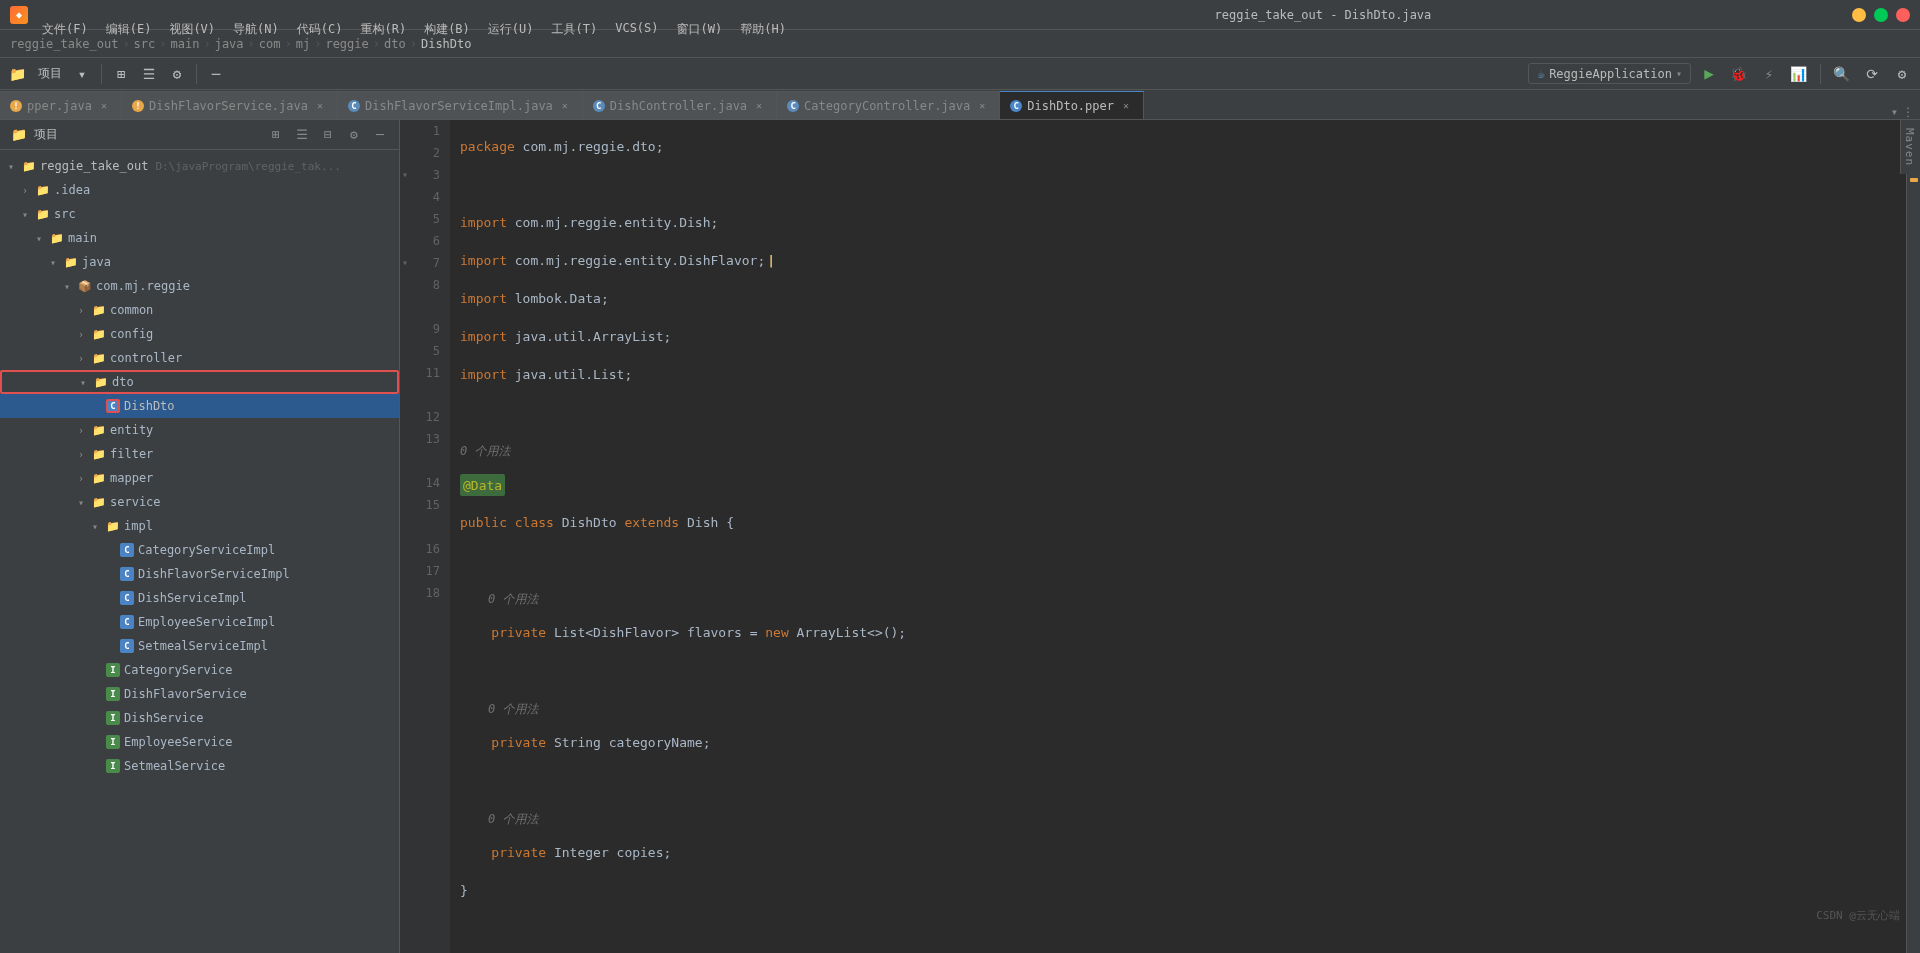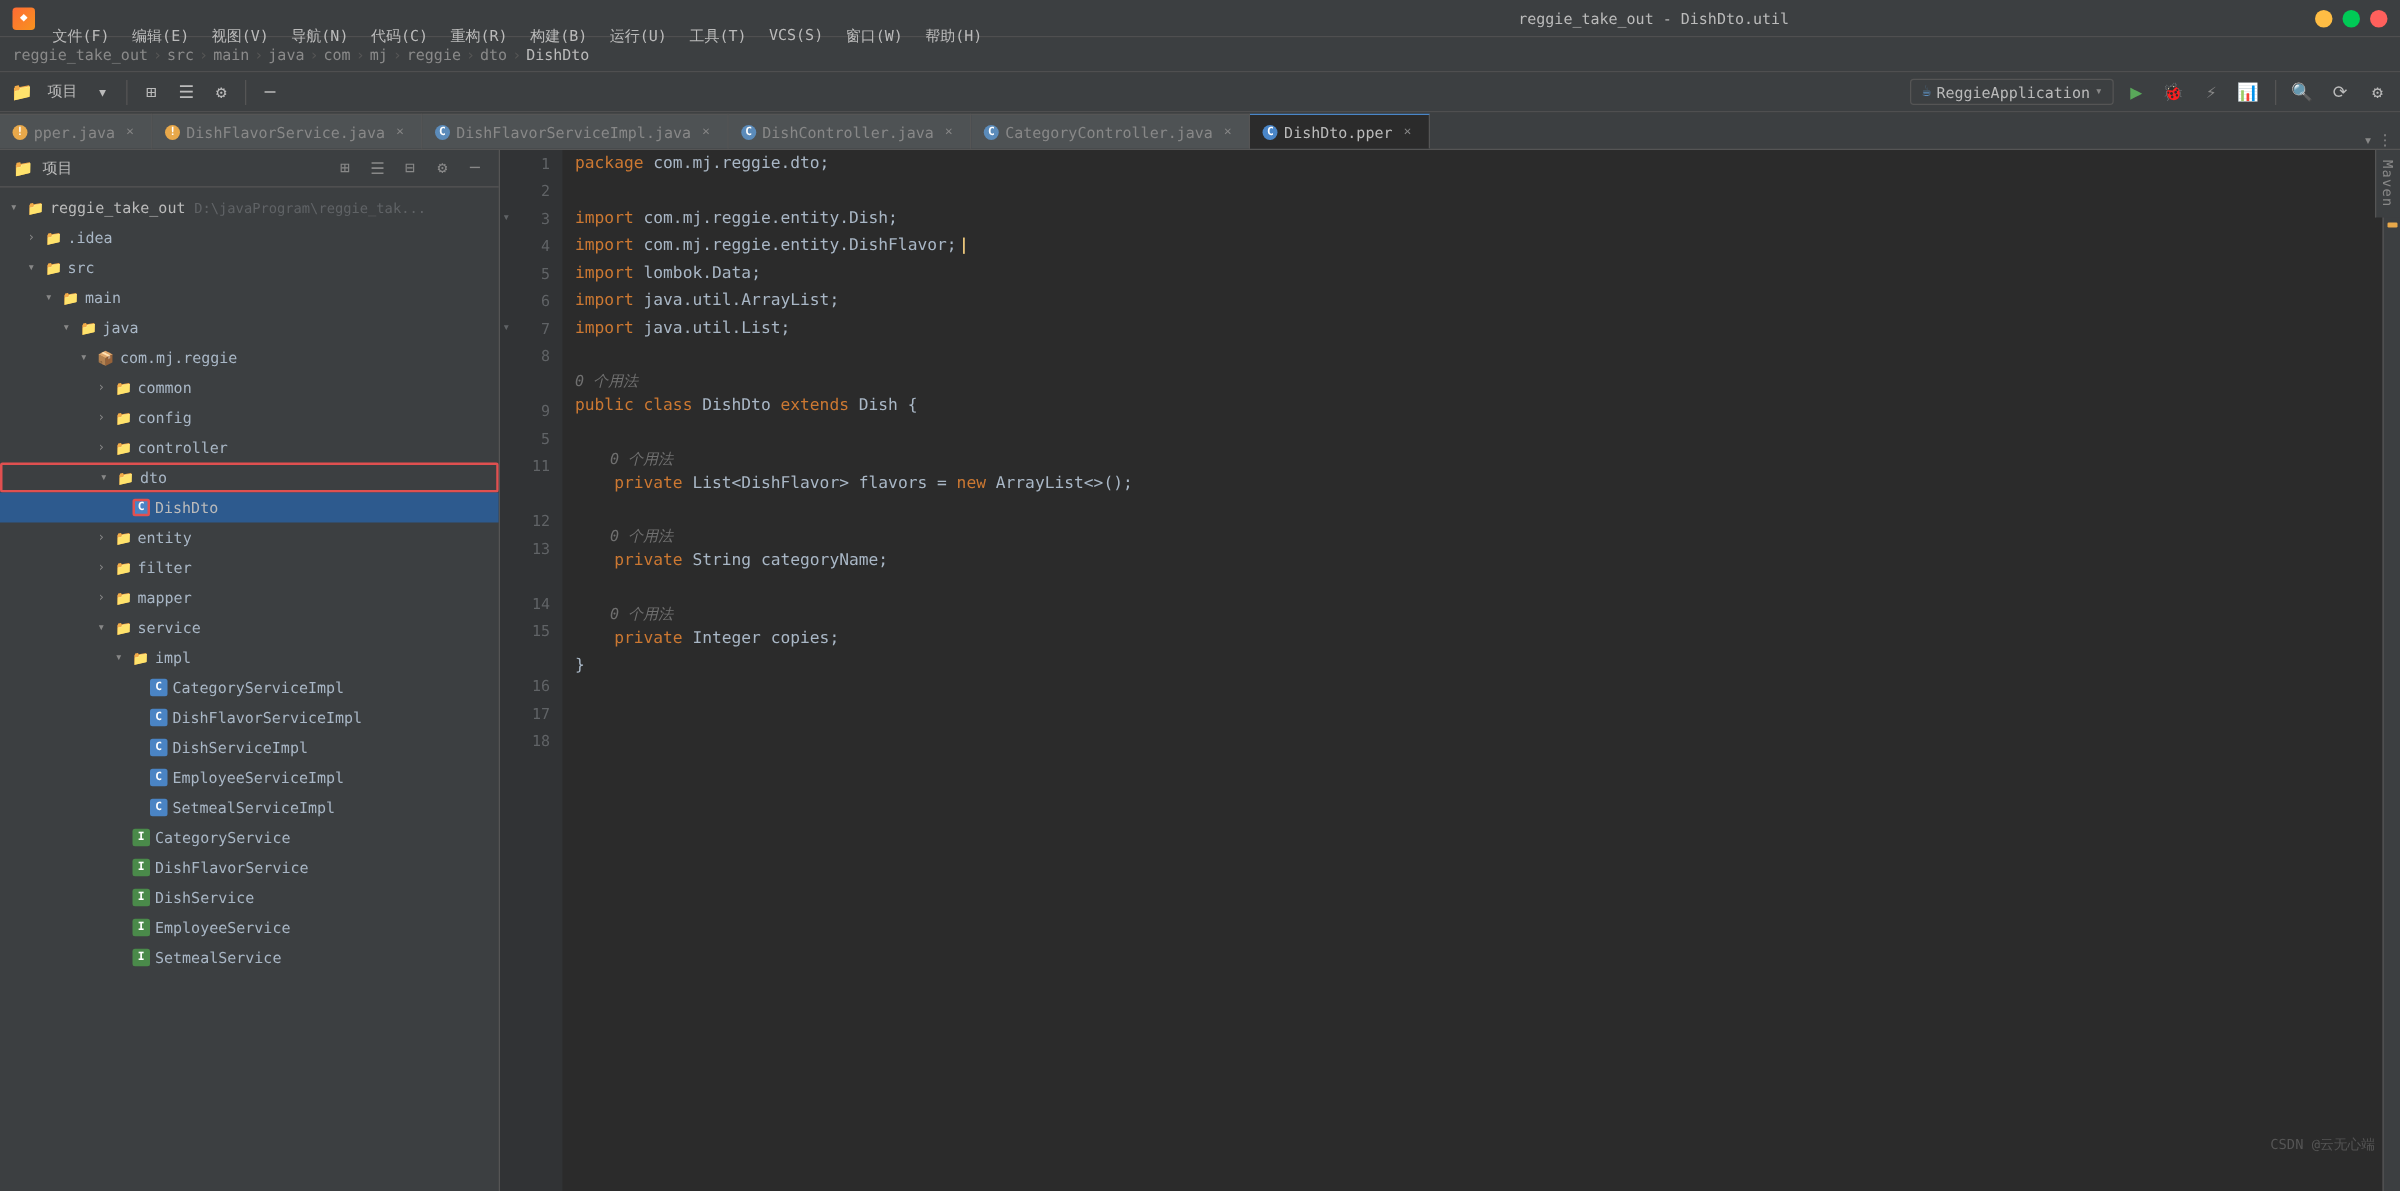--- a/index.html
+++ b/index.html
@@ -326,21 +326,21 @@
       flex: 1;
       padding: 0 10px;
       overflow-x: auto;
     }
     .code-line {
       height: 22px;
       line-height: 22px;
       font-size: 13px;
       white-space: nowrap;
       display: flex;
-      align-items: center;
+      margin-top: 16px;
     }
     .kw { color: #cc7832; }
     .import-kw { color: #cc7832; }
     .meta-hint {
       color: #707070;
       font-style: italic;
       font-size: 12px;
     }
     .ann-highlight {
       background: #3d6b3d;
@@ -397,21 +397,21 @@
         <span class="menu-item">代码(C)</span>
         <span class="menu-item">重构(R)</span>
         <span class="menu-item">构建(B)</span>
         <span class="menu-item">运行(U)</span>
         <span class="menu-item">工具(T)</span>
         <span class="menu-item">VCS(S)</span>
         <span class="menu-item">窗口(W)</span>
         <span class="menu-item">帮助(H)</span>
       </div>
     </div>
-    <div class="title-center">reggie_take_out - DishDto.util</div>
+    <div class="title-center">reggie_take_out - DishDto.java</div>
     <div class="title-bar-right">
       <div class="win-btn minimize">─</div>
       <div class="win-btn maximize">□</div>
       <div class="win-btn close">✕</div>
     </div>
   </div>
 
   <div class="breadcrumb-bar">
     <span class="breadcrumb-item">reggie_take_out</span>
     <span class="breadcrumb-separator">›</span>
@@ -765,20 +765,23 @@
               <span style="color:#a9b7c6">List</span>
               <span style="color:#a9b7c6">;</span>
           </div>
 
           <div class="code-line">&nbsp;</div>
 
           <div class="code-line" style="height:18px;">
             <span class="meta-hint">0 个用法</span>
           </div>
 
+          <div class="code-line">
+            <span class="ann-highlight">@Data</span>
+          </div>
 
           <div class="code-line">
             <span class="kw">public</span>
             <span style="color:#a9b7c6">&nbsp;</span>
             <span class="kw">class</span>
             <span style="color:#a9b7c6">&nbsp;</span>
             <span style="color:#a9b7c6">DishDto</span>
             <span style="color:#a9b7c6">&nbsp;</span>
             <span class="kw">extends</span>
             <span style="color:#a9b7c6">&nbsp;</span>

